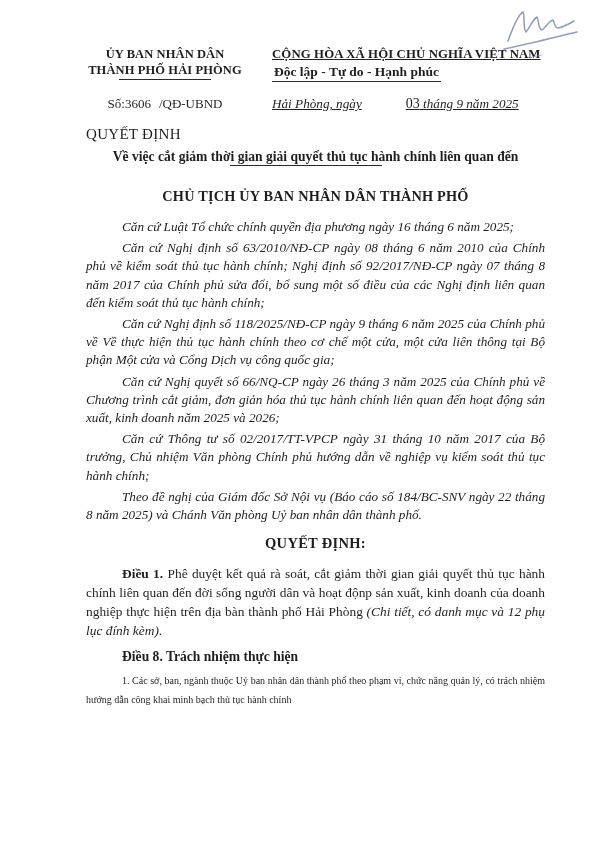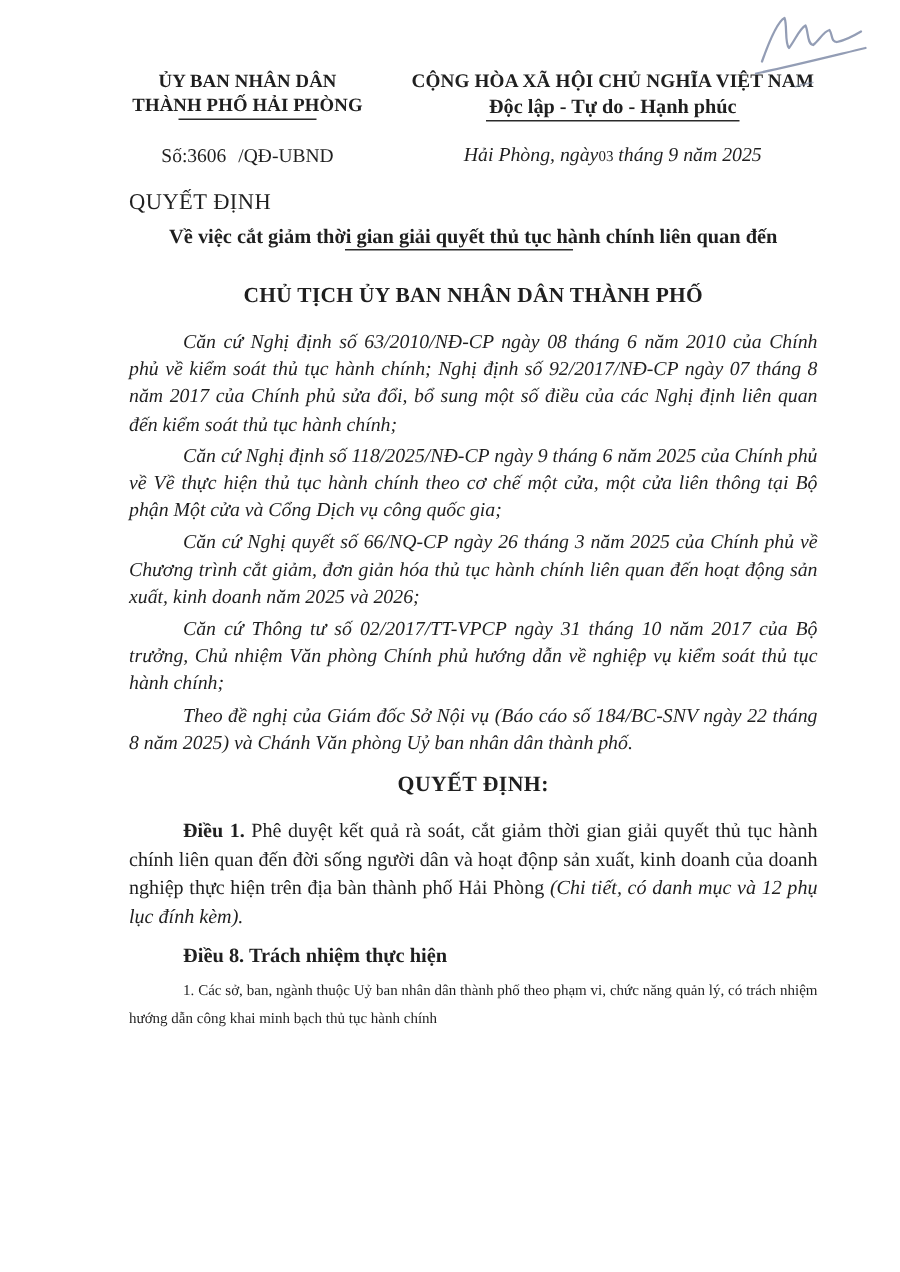--- a/index.html
+++ b/index.html
@@ -25,33 +25,34 @@
   }
   
   .header { display: flex; align-items: flex-start; }
   .header-left {
     width: 158px; flex: 0 0 158px;
     text-align: center;
   }
   .header-right {
     flex: 1 1 auto;
     padding-left: 28px;
-    text-align: center;
+    text-align: left;
+    text-decoration: underline;
   }
   .org-line1 { font-weight: bold; font-size: 12.5px; line-height: 16px; letter-spacing: .1px; }
   .org-line2 { font-weight: bold; font-size: 12.5px; line-height: 16px; letter-spacing: .1px; }
   .org-underline { width: 92px; border-bottom: 1.2px solid #2a2a2a; margin: 1px auto 0 auto; }
   .doc-number { margin-top: 15px; font-size: 13px; line-height: 17px; }
   .doc-number .gap { display: inline-block; width: 8px; }
   .national-line1 { font-weight: bold; font-size: 12.8px; line-height: 16px; letter-spacing: .1px; }
   .national-line2 { font-weight: bold; font-size: 13.5px; line-height: 17px; display: inline-block;
                     border-bottom: 1.3px solid #2a2a2a; padding: 0 2px 1px 2px; }
   .dateline { margin-top: 13px; font-size: 13.2px; line-height: 17px; }
   .dateline .it { font-style: italic; }
-  .dateline .day { font-style: normal; font-size: 10px; }
+  .dateline .day { font-style: normal; font-size: 14px; margin-left: 44px; }
   
   .decree-heading { margin-top: 13px; text-align: left; font-weight: normal; font-size: 15px; line-height: 19px; letter-spacing: .3px; }
   .subject { margin-top: 3px; text-align: center; font-weight: bold; font-size: 13.6px; line-height: 20px; }
   .subject-underline { width: 152px; border-bottom: 1.2px solid #2a2a2a; margin: -2px auto 0 auto; transform: translateX(-10px); }
   .authority { margin-top: 21px; text-align: center; font-weight: bold; font-size: 14.3px; line-height: 18px; letter-spacing: .2px; }
   
   .preamble { margin-top: 13px; }
   .preamble p {
     font-style: italic;
     font-size: 13.2px;
@@ -102,20 +103,21 @@
   </div>
 
   <div class="decree-heading">QUYẾT ĐỊNH</div>
   <div class="subject">
     <div>Về việc cắt giảm thời gian giải quyết thủ tục hành chính liên quan đến</div>
     <div class="subject-underline"></div>
   </div>
   <div class="authority">CHỦ TỊCH ỦY BAN NHÂN DÂN THÀNH PHỐ</div>
 
   <div class="preamble">
+    <p>Căn cứ Luật Tổ chức chính quyền địa phương ngày 16 tháng 6 năm 2025;</p>
     <p>Căn cứ Nghị định số 63/2010/NĐ-CP ngày 08 tháng 6 năm 2010 của Chính phủ về kiểm soát thủ tục hành chính; Nghị định số 92/2017/NĐ-CP ngày 07 tháng 8 năm 2017 của Chính phủ sửa đổi, bổ sung một số điều của các Nghị định liên quan đến kiểm soát thủ tục hành chính;</p>
     <p>Căn cứ Nghị định số 118/2025/NĐ-CP ngày 9 tháng 6 năm 2025 của Chính phủ về Về thực hiện thủ tục hành chính theo cơ chế một cửa, một cửa liên thông tại Bộ phận Một cửa và Cổng Dịch vụ công quốc gia;</p>
     <p>Căn cứ Nghị quyết số 66/NQ-CP ngày 26 tháng 3 năm 2025 của Chính phủ về Chương trình cắt giảm, đơn giản hóa thủ tục hành chính liên quan đến hoạt động sản xuất, kinh doanh năm 2025 và 2026;</p>
     <p>Căn cứ Thông tư số 02/2017/TT-VPCP ngày 31 tháng 10 năm 2017 của Bộ trưởng, Chủ nhiệm Văn phòng Chính phủ hướng dẫn về nghiệp vụ kiểm soát thủ tục hành chính;</p>
     <p>Theo đề nghị của Giám đốc Sở Nội vụ (Báo cáo số 184/BC-SNV ngày 22 tháng 8 năm 2025) và Chánh Văn phòng Uỷ ban nhân dân thành phố.</p>
   </div>
 
   <div class="decision-heading">QUYẾT ĐỊNH:</div>
 
   <p class="article">

